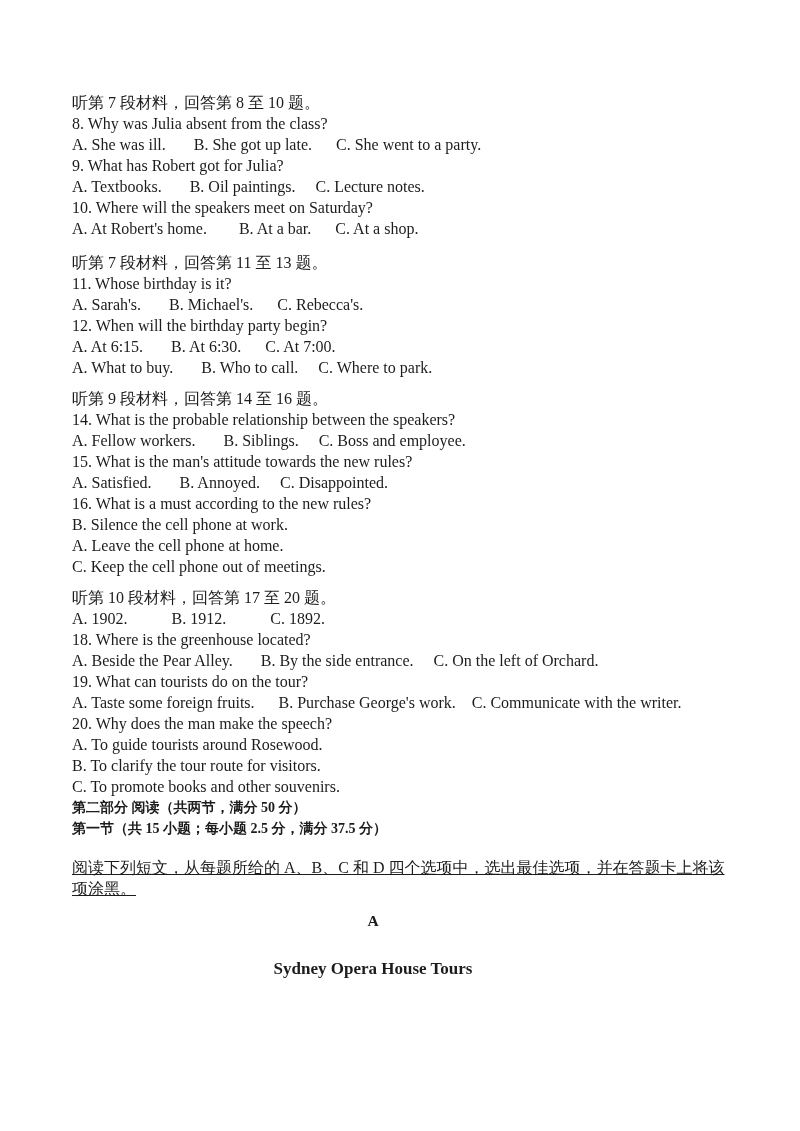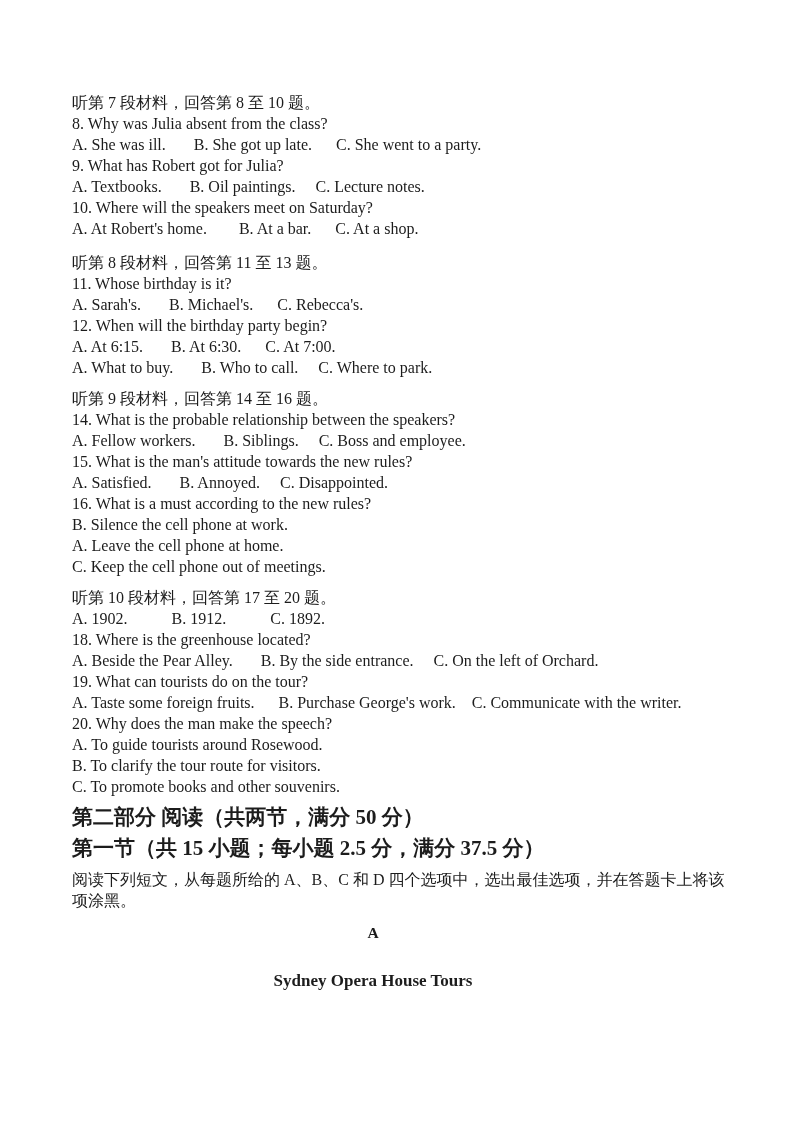--- a/index.html
+++ b/index.html
@@ -13,47 +13,46 @@
   .page { padding: 92px 70px 0 72px; }
   .line {
     font-size: 16px;
     line-height: 21px;
     white-space: pre-wrap;
   }
   .block.mt13 { margin-top: 13px; }
   .block.mt10 { margin-top: 10px; }
   .part2-heading {
     font-weight: 700;
-    font-size: 21px;
+    font-size: 14px;
     line-height: 21px;
     white-space: pre-wrap;
-    margin-top: 10px;
   }
-  .instructions { margin-top: 10px; }
+  .instructions { margin-top: 18px; text-decoration: underline; }
   .center { text-align: center; padding-right: 56px; }
   .passage-label { font-weight: 700; font-size: 15.5px; margin-top: 11px; }
   .passage-title { font-weight: 700; font-size: 17px; margin-top: 27px; }
 </style>
 </head>
 <body>
 
 <div class="page">
 
   <div class="block">
     <div class="line">听第 7 段材料，回答第 8 至 10 题。</div>
     <div class="line">8. Why was Julia absent from the class?</div>
     <div class="line">A. She was ill.       B. She got up late.      C. She went to a party.</div>
     <div class="line">9. What has Robert got for Julia?</div>
     <div class="line">A. Textbooks.       B. Oil paintings.     C. Lecture notes.</div>
     <div class="line">10. Where will the speakers meet on Saturday?</div>
     <div class="line">A. At Robert's home.        B. At a bar.      C. At a shop.</div>
   </div>
 
   <div class="block mt13">
-    <div class="line">听第 8 段材料，回答第 11 至 13 题。</div>
+    <div class="line">听第 7 段材料，回答第 11 至 13 题。</div>
     <div class="line">11. Whose birthday is it?</div>
     <div class="line">A. Sarah's.       B. Michael's.      C. Rebecca's.</div>
     <div class="line">12. When will the birthday party begin?</div>
     <div class="line">A. At 6:15.       B. At 6:30.      C. At 7:00.</div>
     <div class="line">A. What to buy.       B. Who to call.     C. Where to park.</div>
   </div>
 
   <div class="block mt10">
     <div class="line">听第 9 段材料，回答第 14 至 16 题。</div>
     <div class="line">14. What is the probable relationship between the speakers?</div>

